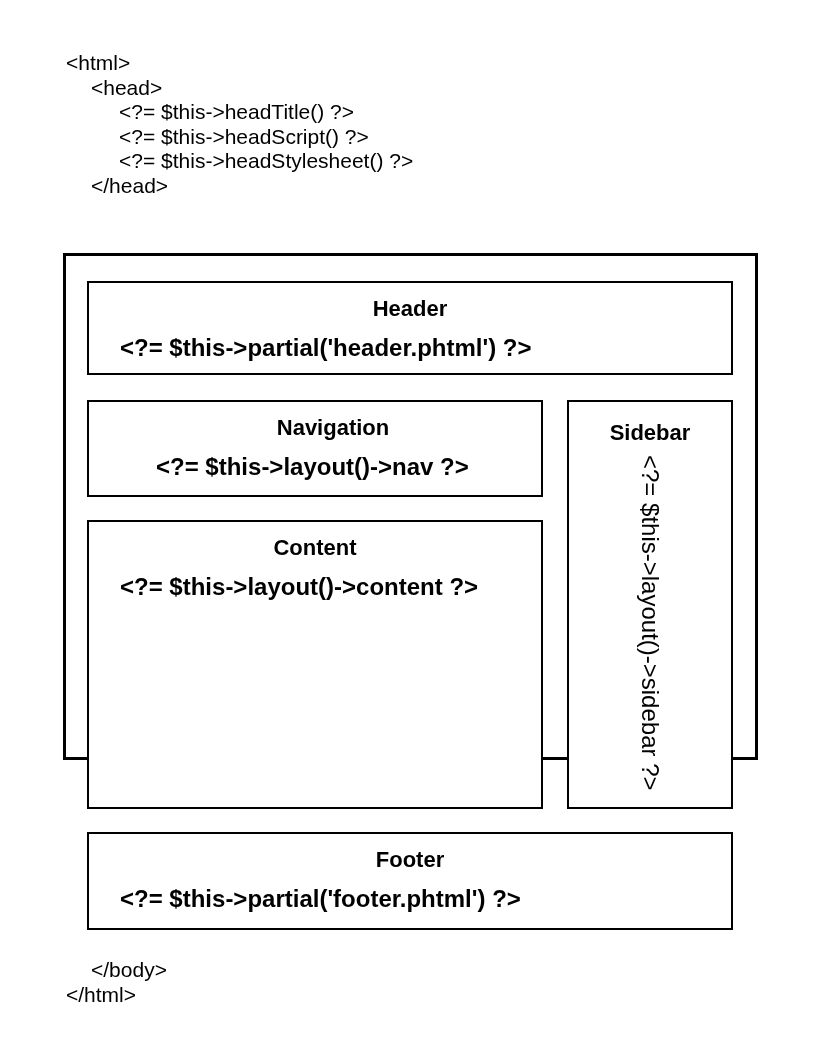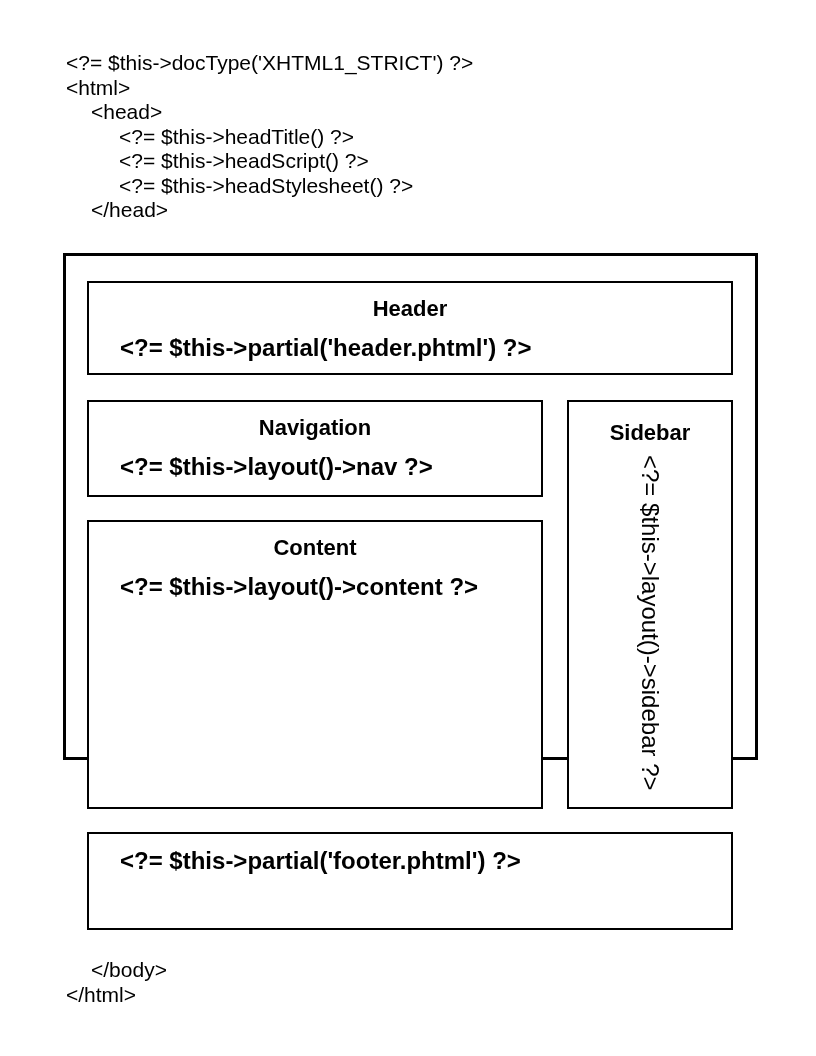--- a/index.html
+++ b/index.html
@@ -51,41 +51,40 @@
   .box-code {
     font-size: 24px;
     line-height: 28px;
     margin-top: 13px;
     padding-left: 31px;
     white-space: nowrap;
     font-weight: bold;
   }
 
   .header-box  { left: 21px;  top: 25px;  width: 646px; height: 94px;  }
-  .nav-box     { left: 21px;  top: 144px; width: 456px; height: 97px;  }
+  .nav-box     { left: 21px;  top: 144px; width: 456px; height: 97px; padding-left: 36px;  }
   .content-box { left: 21px;  top: 264px; width: 456px; height: 289px; }
   .sidebar-box { left: 501px; top: 144px; width: 166px; height: 409px; }
   .footer-box  { left: 21px;  top: 576px; width: 646px; height: 98px;  }
 
   .sidebar-box .box-title { margin-top: 18px; }
   .vert-code {
     position: absolute;
     top: 53px;
     left: 50%;
     transform: translateX(-50%);
     writing-mode: vertical-rl;
     font-size: 24px;
     white-space: nowrap;
   }
 </style>
 </head>
 <body>
 
 <div class="code-block top">
-  <div class="code-line ind0">&lt;?= $this-&gt;docType('XHTML1_STRICT') ?&gt;</div>
   <div class="code-line ind0">&lt;html&gt;</div>
   <div class="code-line ind1">&lt;head&gt;</div>
   <div class="code-line ind2">&lt;?= $this-&gt;headTitle() ?&gt;</div>
   <div class="code-line ind2">&lt;?= $this-&gt;headScript() ?&gt;</div>
   <div class="code-line ind2">&lt;?= $this-&gt;headStylesheet() ?&gt;</div>
   <div class="code-line ind1">&lt;/head&gt;</div>
 </div>
 
 <div class="outer-box">
 
@@ -103,20 +102,21 @@
     <div class="box-title">Content</div>
     <div class="box-code">&lt;?= $this-&gt;layout()-&gt;content ?&gt;</div>
   </div>
 
   <div class="box sidebar-box">
     <div class="box-title">Sidebar</div>
     <div class="vert-code">&lt;?= $this-&gt;layout()-&gt;sidebar ?&gt;</div>
   </div>
 
   <div class="box footer-box">
+    <div class="box-title">Footer</div>
     <div class="box-code">&lt;?= $this-&gt;partial('footer.phtml') ?&gt;</div>
   </div>
 
 </div>
 
 <div class="code-block bottom">
   <div class="code-line ind1">&lt;/body&gt;</div>
   <div class="code-line ind0">&lt;/html&gt;</div>
 </div>
 

